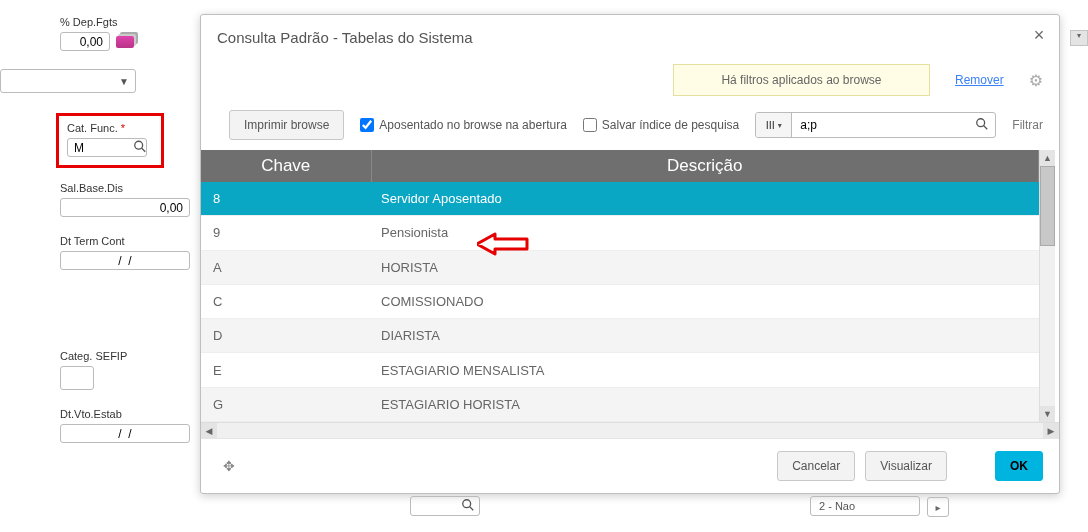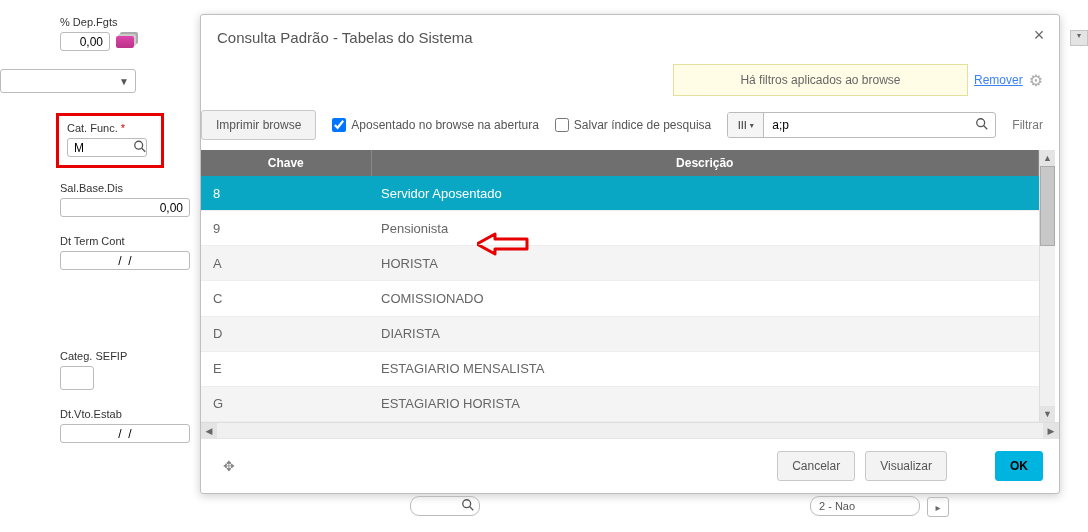--- a/index.html
+++ b/index.html
@@ -19,41 +19,41 @@
   .highlight-box { border: 3px solid #e60000; padding: 6px 8px 8px 8px; margin: 8px 0 14px 56px; width: 108px; }
   .highlight-box .ff-label { margin-bottom: 4px; }
   .required { color: #d00; }
   .sefip-box { width: 34px; height: 24px; border: 1px solid #bbb; border-radius: 3px; }
 
   
   .modal { position: absolute; left: 200px; top: 14px; width: 860px; height: 480px; background: #fff; border: 1px solid #bfbfbf; box-shadow: 0 2px 10px rgba(0,0,0,.2); border-radius: 3px; display:flex; flex-direction:column; }
   .modal-title { padding: 14px 16px; font-size: 15px; color: #555; font-weight: normal; position:relative; }
   .modal-close { position:absolute; right:10px; top:10px; font-size:18px; color:#666; cursor:pointer; width:20px; height:20px; text-align:center; line-height:20px; }
 
-  .filter-banner { margin: 4px 16px 0 auto; width: 370px; display:flex; align-items:center; gap:6px; }
+  .filter-banner { margin: 4px 16px 0 auto; width: 370px; display:flex; align-items:center; gap:25px; }
   .filter-msg { flex:1; background:#fffde6; border:1px solid #e6e0a0; padding:8px 10px; text-align:center; color:#666; font-size:12px; }
   .filter-remove { color:#3b82f6; text-decoration:underline; font-size:12px; }
   .gear { color:#aaa; font-size:16px; }
 
-  .toolbar { display:flex; align-items:center; gap:16px; padding: 14px 16px 10px 0; }
+  .toolbar { display:flex; align-items:center; gap:16px; padding: 14px 16px 10px 28px; }
   .btn { background:#f3f3f3; border:1px solid #c8c8c8; border-radius:3px; padding:7px 14px; font-size:12px; color:#555; cursor:pointer; }
   .btn.primary { background:#00b4e0; border-color:#00b4e0; color:#000000; font-weight:bold;margin-left:38px; }
   .chk { display:flex; align-items:center; gap:5px; font-size:12px; color:#555; }
   .chk input { width:14px; height:14px; }
   .searchbox { flex:1; display:flex; align-items:center; border:1px solid #bbb; border-radius:3px; height:26px; overflow:hidden; }
   .searchbox .mode { width:36px; height:100%; display:flex; align-items:center; justify-content:center; border-right:1px solid #bbb; background:#f5f5f5; font-size:11px; position:relative; }
   .searchbox .mode::after { content:"▾"; font-size:8px; margin-left:3px; color:#555; }
   .searchbox input { flex:1; border:none; outline:none; padding:0 8px; font-size:12px; }
   .searchbox .go { width:26px; text-align:center; color:#555; }
   .filtrar { color:#777; font-size:12px; }
 
   
   .tbl-wrap { flex:1; margin:0 4px 0 0; display:flex; }
   .tbl { flex:1; border-collapse:collapse; width:100%; }
-  .tbl th { background:#6f6f6f; color:#fff; font-weight:bold; font-size:12px; padding:6px 1px; text-align:center; border-right:1px solid #888; }
+  .tbl th { background:#6f6f6f; color:#fff; font-weight:normal; font-size:17px; padding:6px 1px; text-align:center; border-right:1px solid #888; }
   .tbl th:first-child { width:170px; }
   .tbl td { padding:8px 10px; font-size:13px; color:#666; border-bottom:1px solid #eee; }
   .tbl td:first-child { padding-left:12px; }
   .tbl tr.sel td { background:#0aa7c4; color:#fff; }
   .tbl tr.alt td { background:#f4f4f4; }
   .vscroll { width:16px; background:#f0f0f0; border-left:1px solid #ddd; display:flex; flex-direction:column; }
   .vscroll .arr { height:16px; font-size:9px; color:#666; display:flex; align-items:center; justify-content:center; background:#e4e4e4; }
   .vscroll .thumb { flex:0 0 80px; background:#c8c8c8; margin:0; border:1px solid #aaa; }
   .vscroll .track { flex:1; }
 
@@ -66,21 +66,21 @@
 
   
   .callout-arrow { position:absolute; left:477px; top:232px; width:60px; height:24px; }
   .callout-arrow svg { width:100%; height:100%; }
 
   
   .mag-svg { width:14px; height:14px; }
 
   
   .below-strip { position:absolute; left:410px; top:496px; display:flex; gap:330px; align-items:center; }
-  .below-box { border:1px solid #bbb; border-radius:9px; height:20px; padding:0 22px 0 8px; font-size:11px; color:#555; display:flex; align-items:center; position:relative; min-width:70px; }
+  .below-box { border:1px solid #bbb; border-radius:3px; height:20px; padding:0 22px 0 8px; font-size:11px; color:#555; display:flex; align-items:center; position:relative; min-width:70px; }
   .below-box .mag { position:absolute; right:4px; }
   .below-box .chev-r { position:absolute; right:-30px; top:0; width:22px; height:20px; border:1px solid #bbb; border-radius:3px; display:flex; align-items:center; justify-content:center; font-size:10px; color:#666; }
 
   
   .edge-bits { position:absolute; right:0; top:30px; width:18px; }
   .edge-bits .eb { height:16px; background:#e4e4e4; border:1px solid #c4c4c4; margin-bottom:2px; font-size:8px; text-align:center; color:#666; }
 </style>
 </head>
 <body>
 

